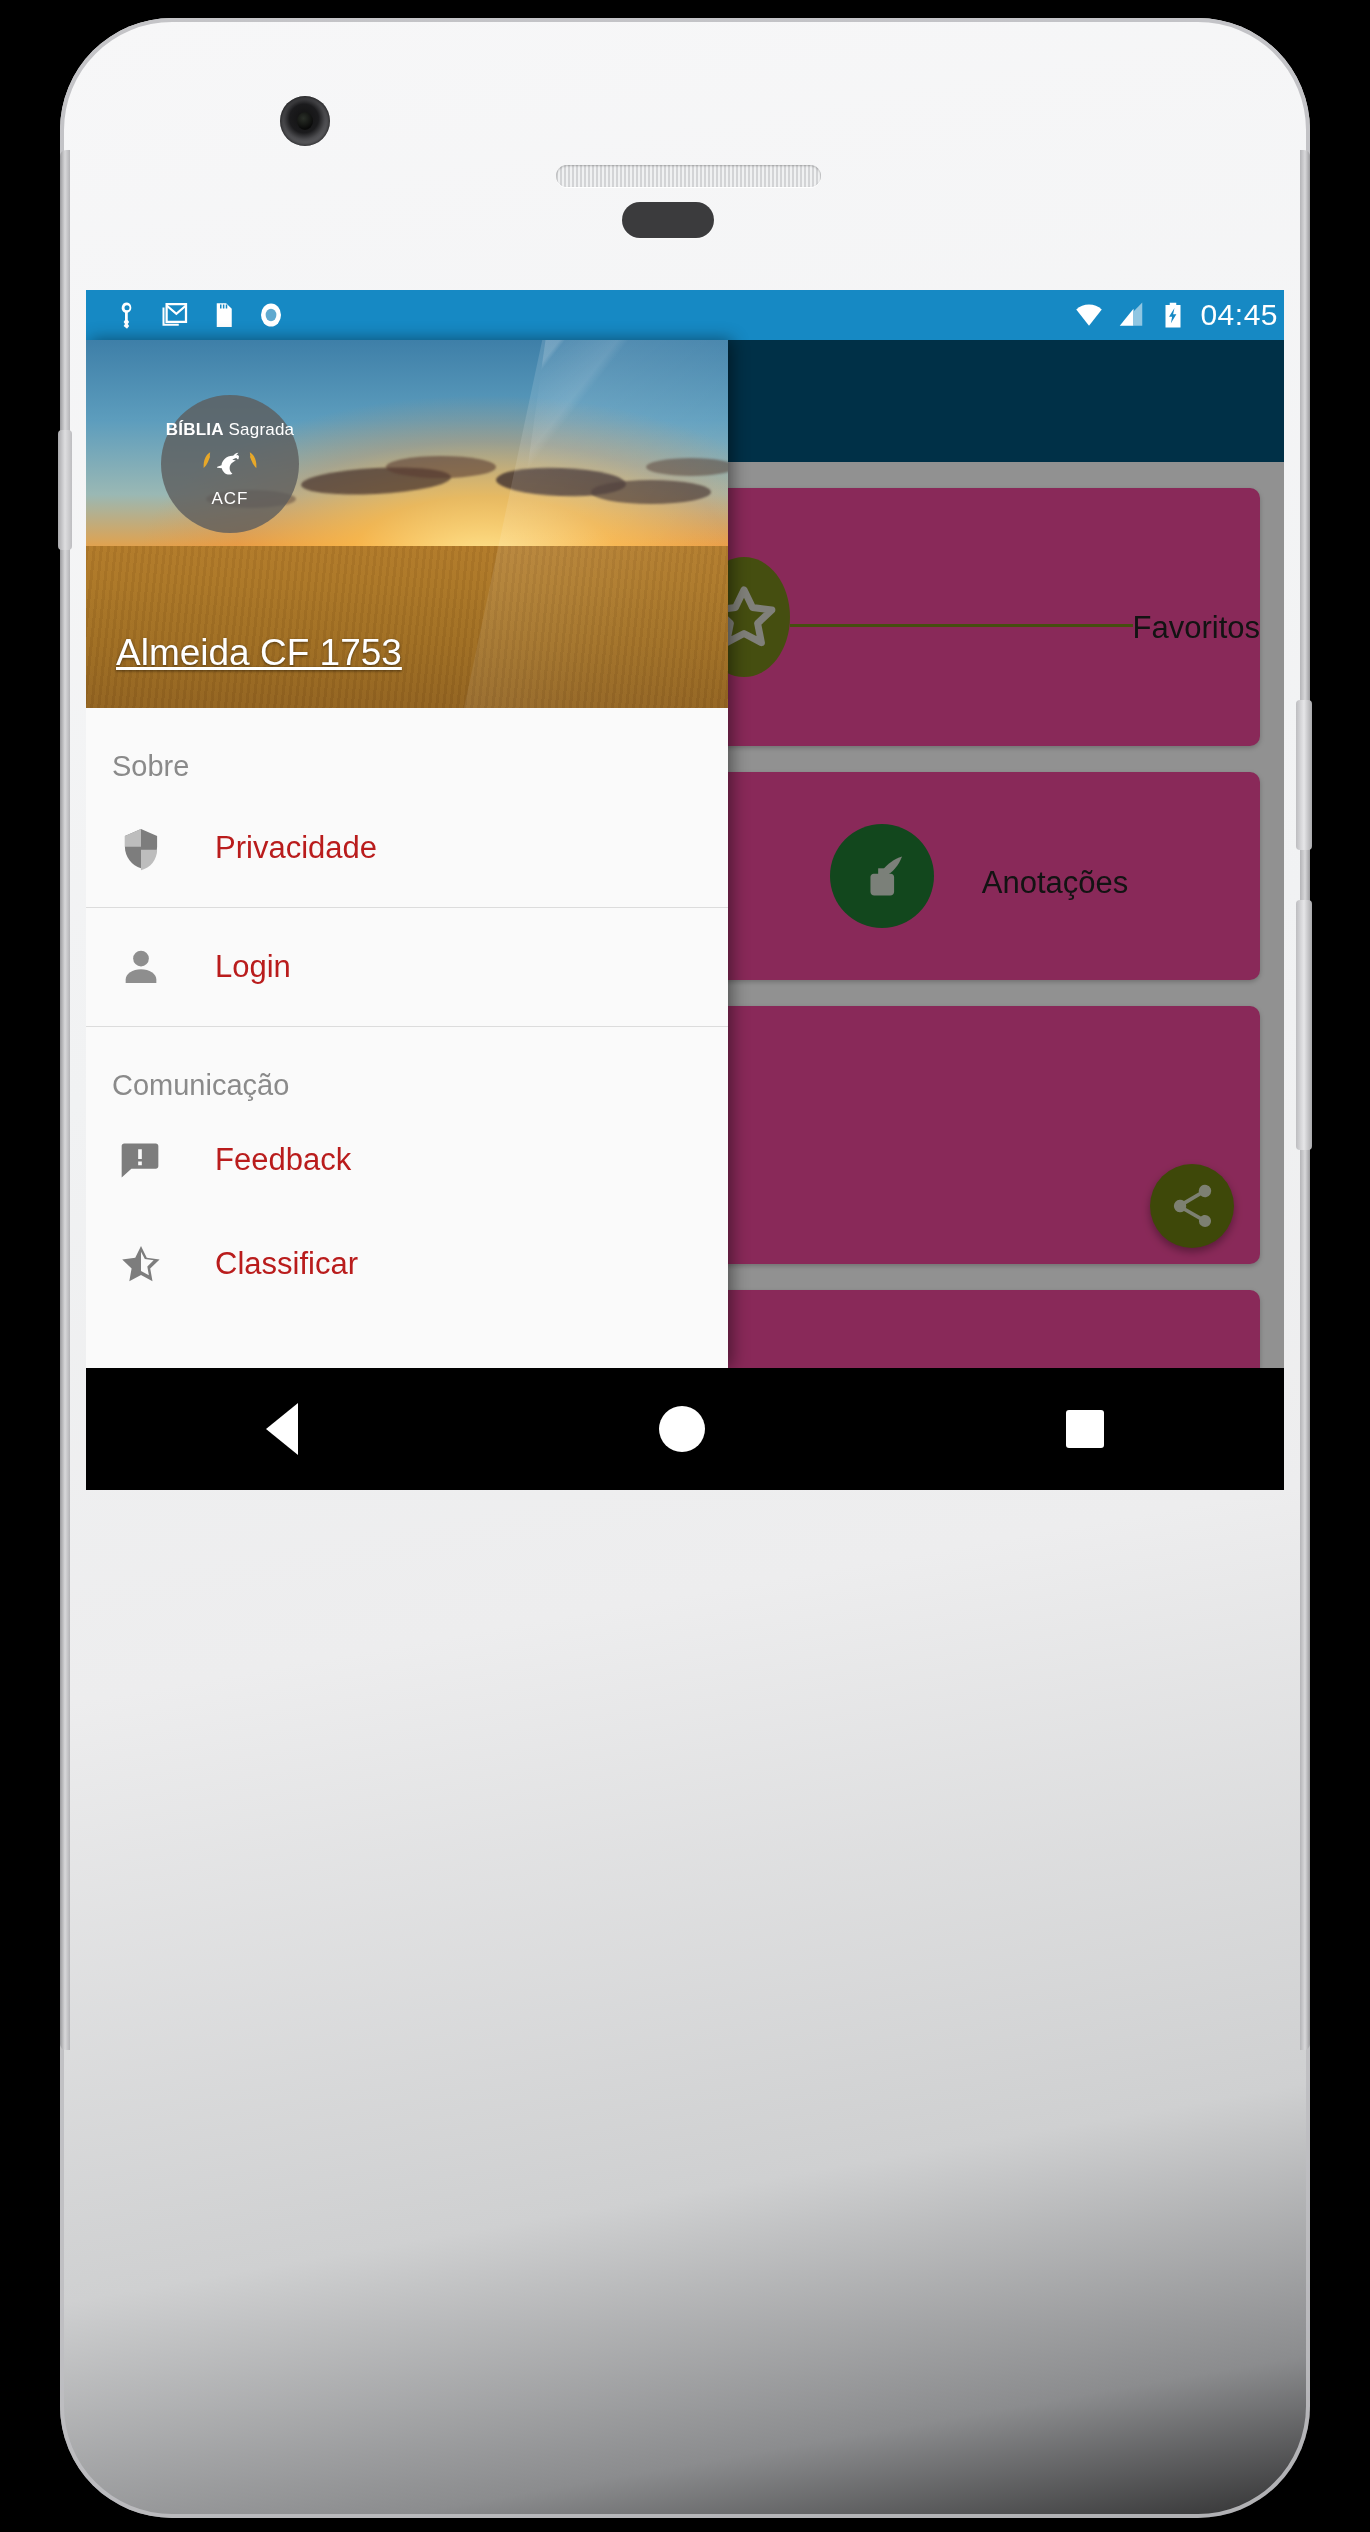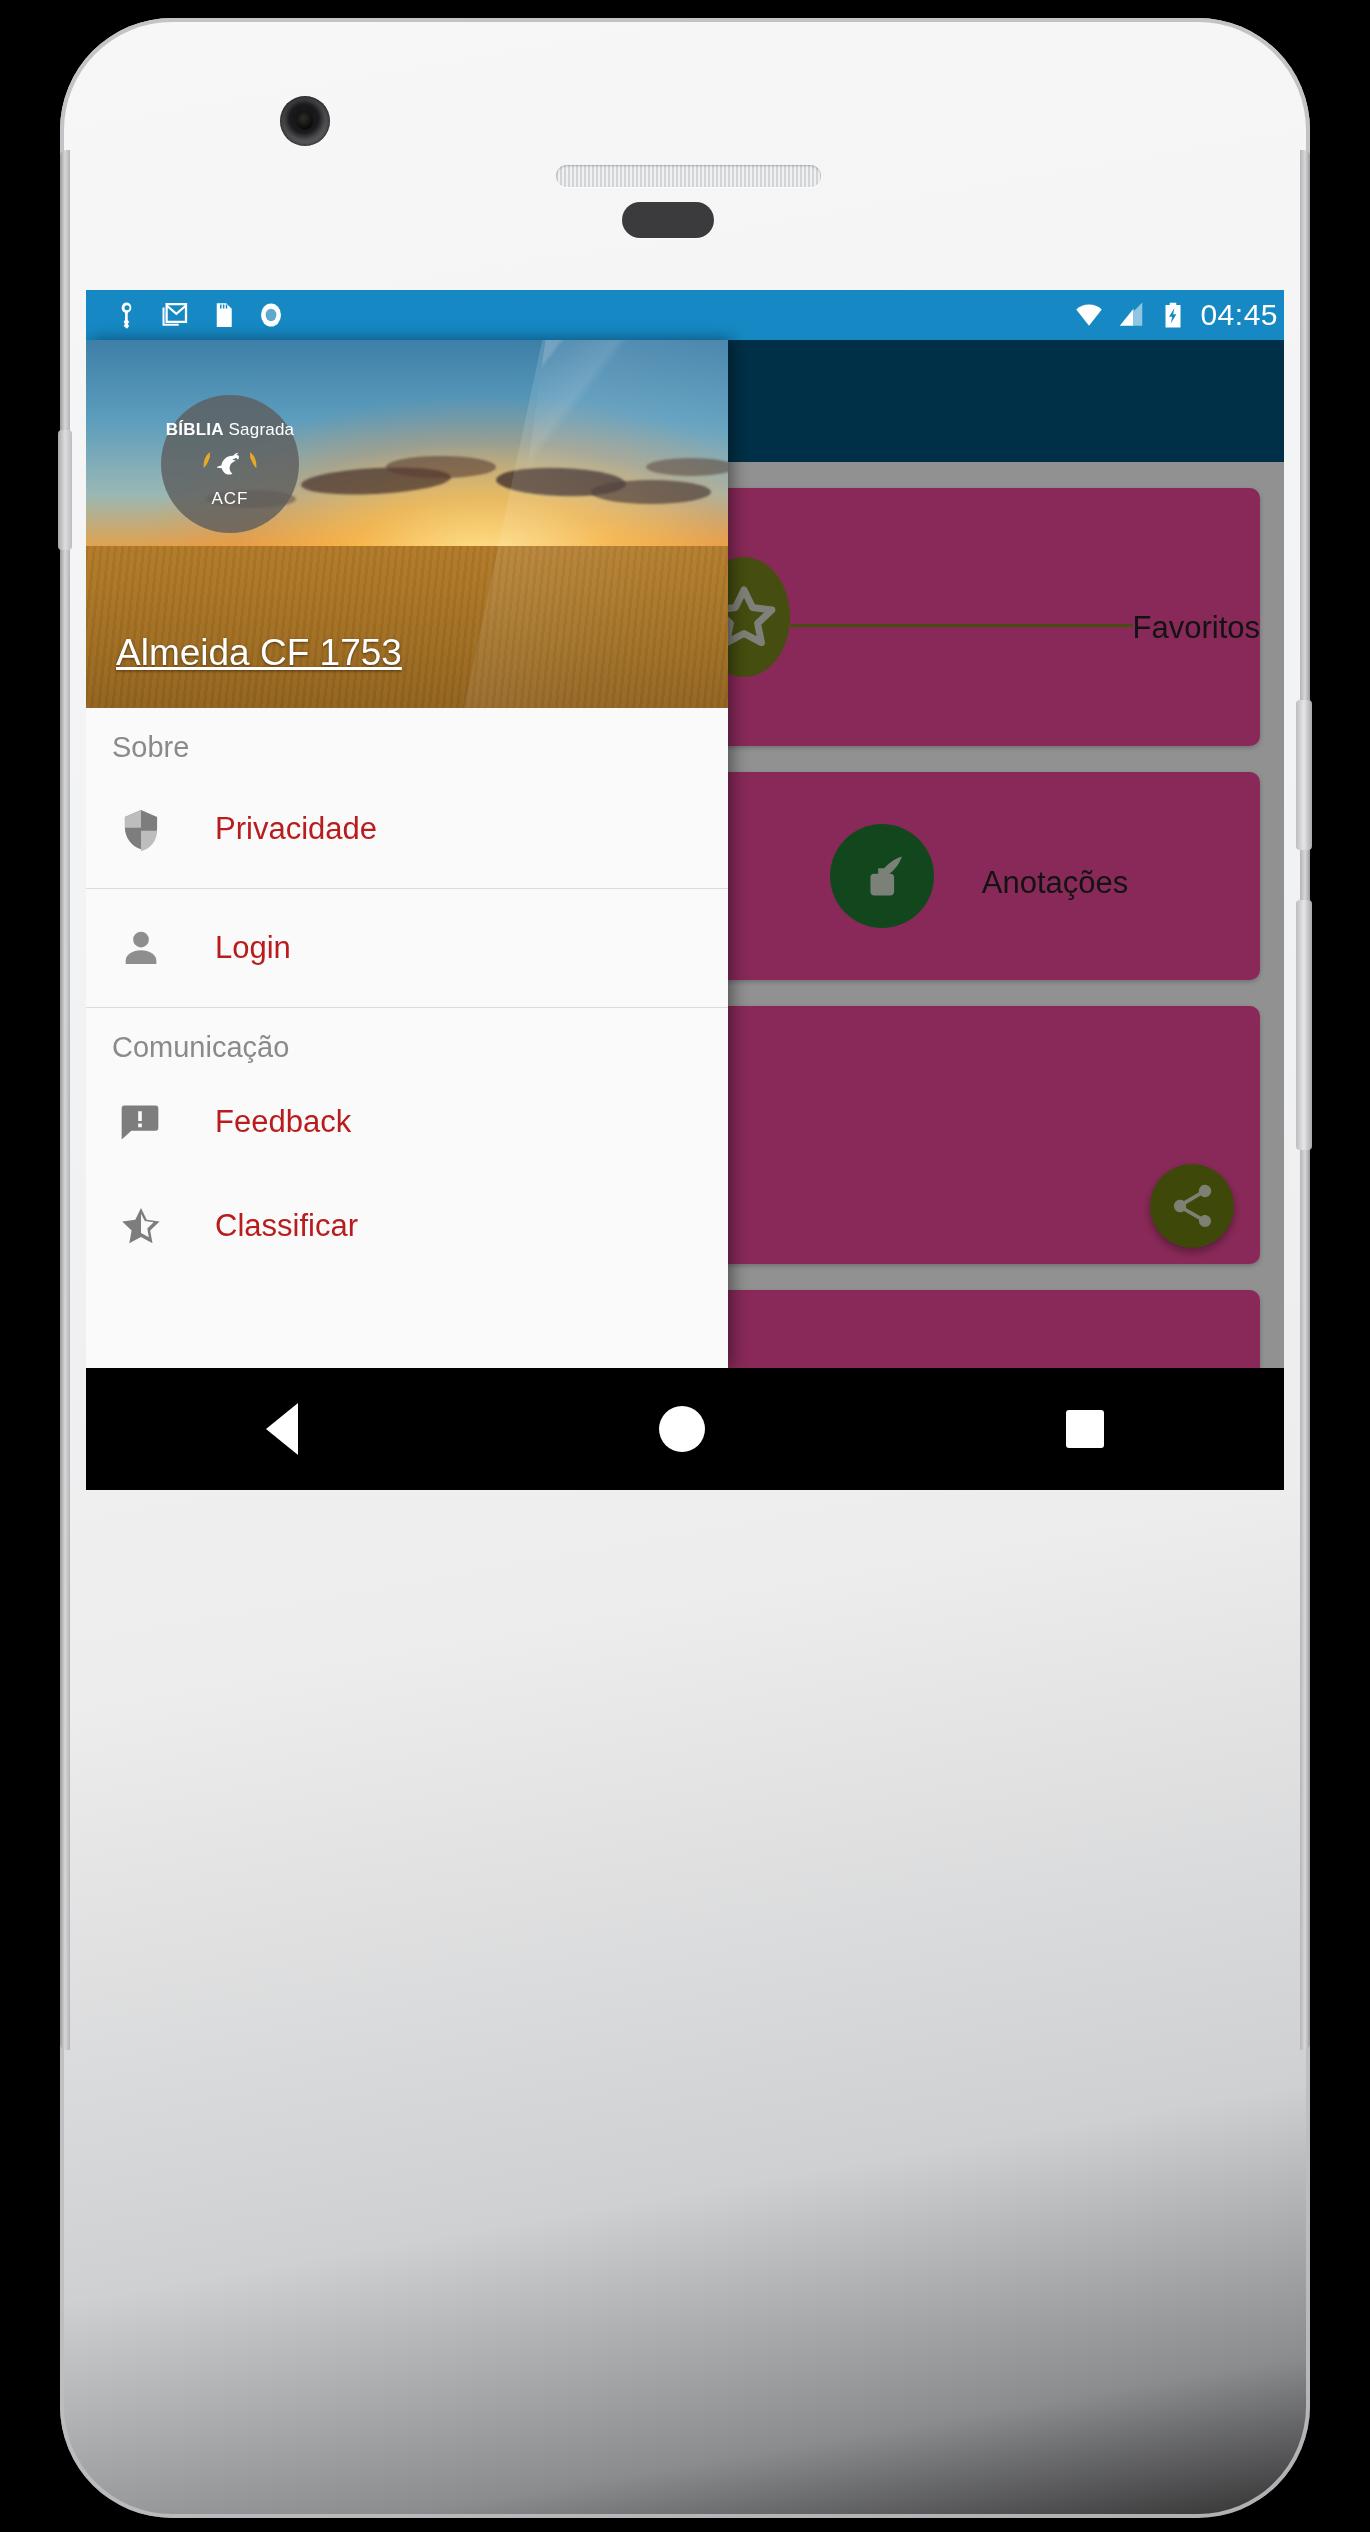--- a/index.html
+++ b/index.html
@@ -92,21 +92,21 @@
     transform:skewX(-12deg);}
   .logo{position:absolute;left:75px;top:55px;width:138px;height:138px;border-radius:50%;
     background:rgba(92,92,92,.80);display:flex;flex-direction:column;align-items:center;justify-content:center;}
   .logo-t{font-size:17px;color:#fff;letter-spacing:.2px;white-space:nowrap;}
   .logo-t b{font-weight:bold;}
   .logo-mid{display:flex;align-items:center;justify-content:center;margin-top:9px;}
   .logo-acf{font-size:17px;color:#fff;margin-top:12px;letter-spacing:1px;}
   .dhead-title{position:absolute;left:30px;bottom:34px;font-size:37px;color:#fff;
     text-shadow:0 1px 3px rgba(0,0,0,.5);text-decoration:underline;}
 
-  .dsection{padding:23px 0 6px 26px;font-size:29px;color:#8a8a8a;}
+  .dsection{padding:42px 0 6px 26px;font-size:29px;color:#8a8a8a;}
   .ditem{display:flex;align-items:center;height:118px;padding-left:32px;box-sizing:border-box;}
   .ditem-ico{width:62px;display:flex;align-items:center;justify-content:flex-start;}
   .ditem-lbl{margin-left:35px;font-size:31px;color:#b91c1c;}
   .ddiv{height:1px;background:#dcdcdc;margin:0;}
 
   
   .navbar{position:absolute;left:86px;top:1368px;width:1198px;height:122px;background:#000;
     display:flex;align-items:center;justify-content:space-around;}
   .nav-back{width:0;height:0;border-top:26px solid transparent;border-bottom:26px solid transparent;
     border-right:32px solid #fff;}

